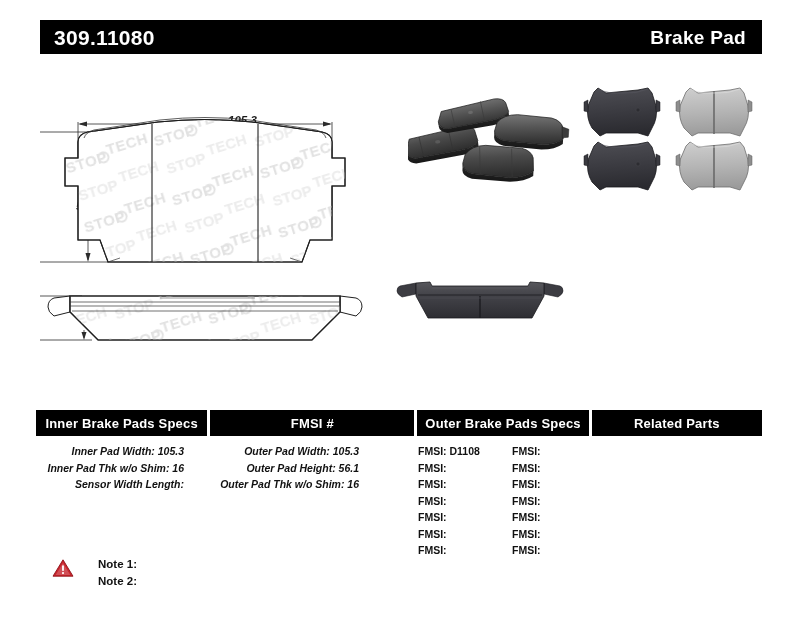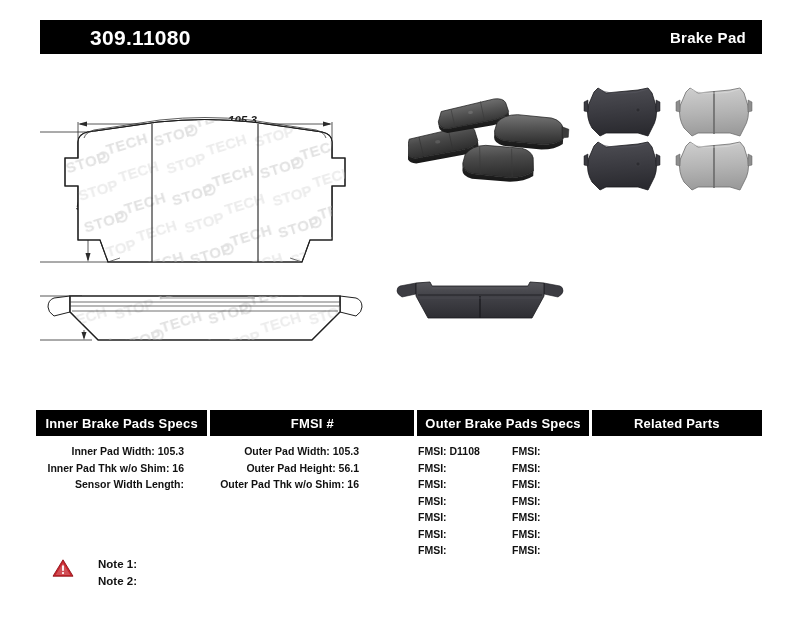--- a/index.html
+++ b/index.html
@@ -35,25 +35,24 @@
     justify-content: space-between;
     box-sizing: border-box;
     padding: 0 16px 0 14px;
   }
   .banner-part {
     color: #ffffff;
     font-size: 21px;
     font-weight: bold;
     letter-spacing: 0.3px;
     line-height: 1;
-    margin-left: 36px;
   }
   .banner-type {
     color: #ffffff;
-    font-size: 15px;
+    font-size: 19px;
     font-weight: bold;
     letter-spacing: 0.3px;
     line-height: 1;
   }
 
   
   .drawing-area {
     position: absolute;
     left: 0;
     top: 70px;
@@ -119,20 +118,21 @@
     font-weight: bold;
     color: #111111;
   }
   .td-inner { width: 172px; text-align: right; padding-right: 24px; }
   .td-outer { width: 172px; text-align: right; padding-right: 24px; }
   .td-fmsi  { width: 205px; display: flex; padding-left: 8px; margin-left: 24px; }
   .td-rel   { width: 171px; padding-left: 12px; }
   .spec-line {
     line-height: 16.5px;
     white-space: nowrap;
+    font-style: italic;
   }
   .fmsi-col {
     width: 94px;
   }
   .fmsi-line {
     line-height: 16.5px;
     white-space: nowrap;
   }
 
   

